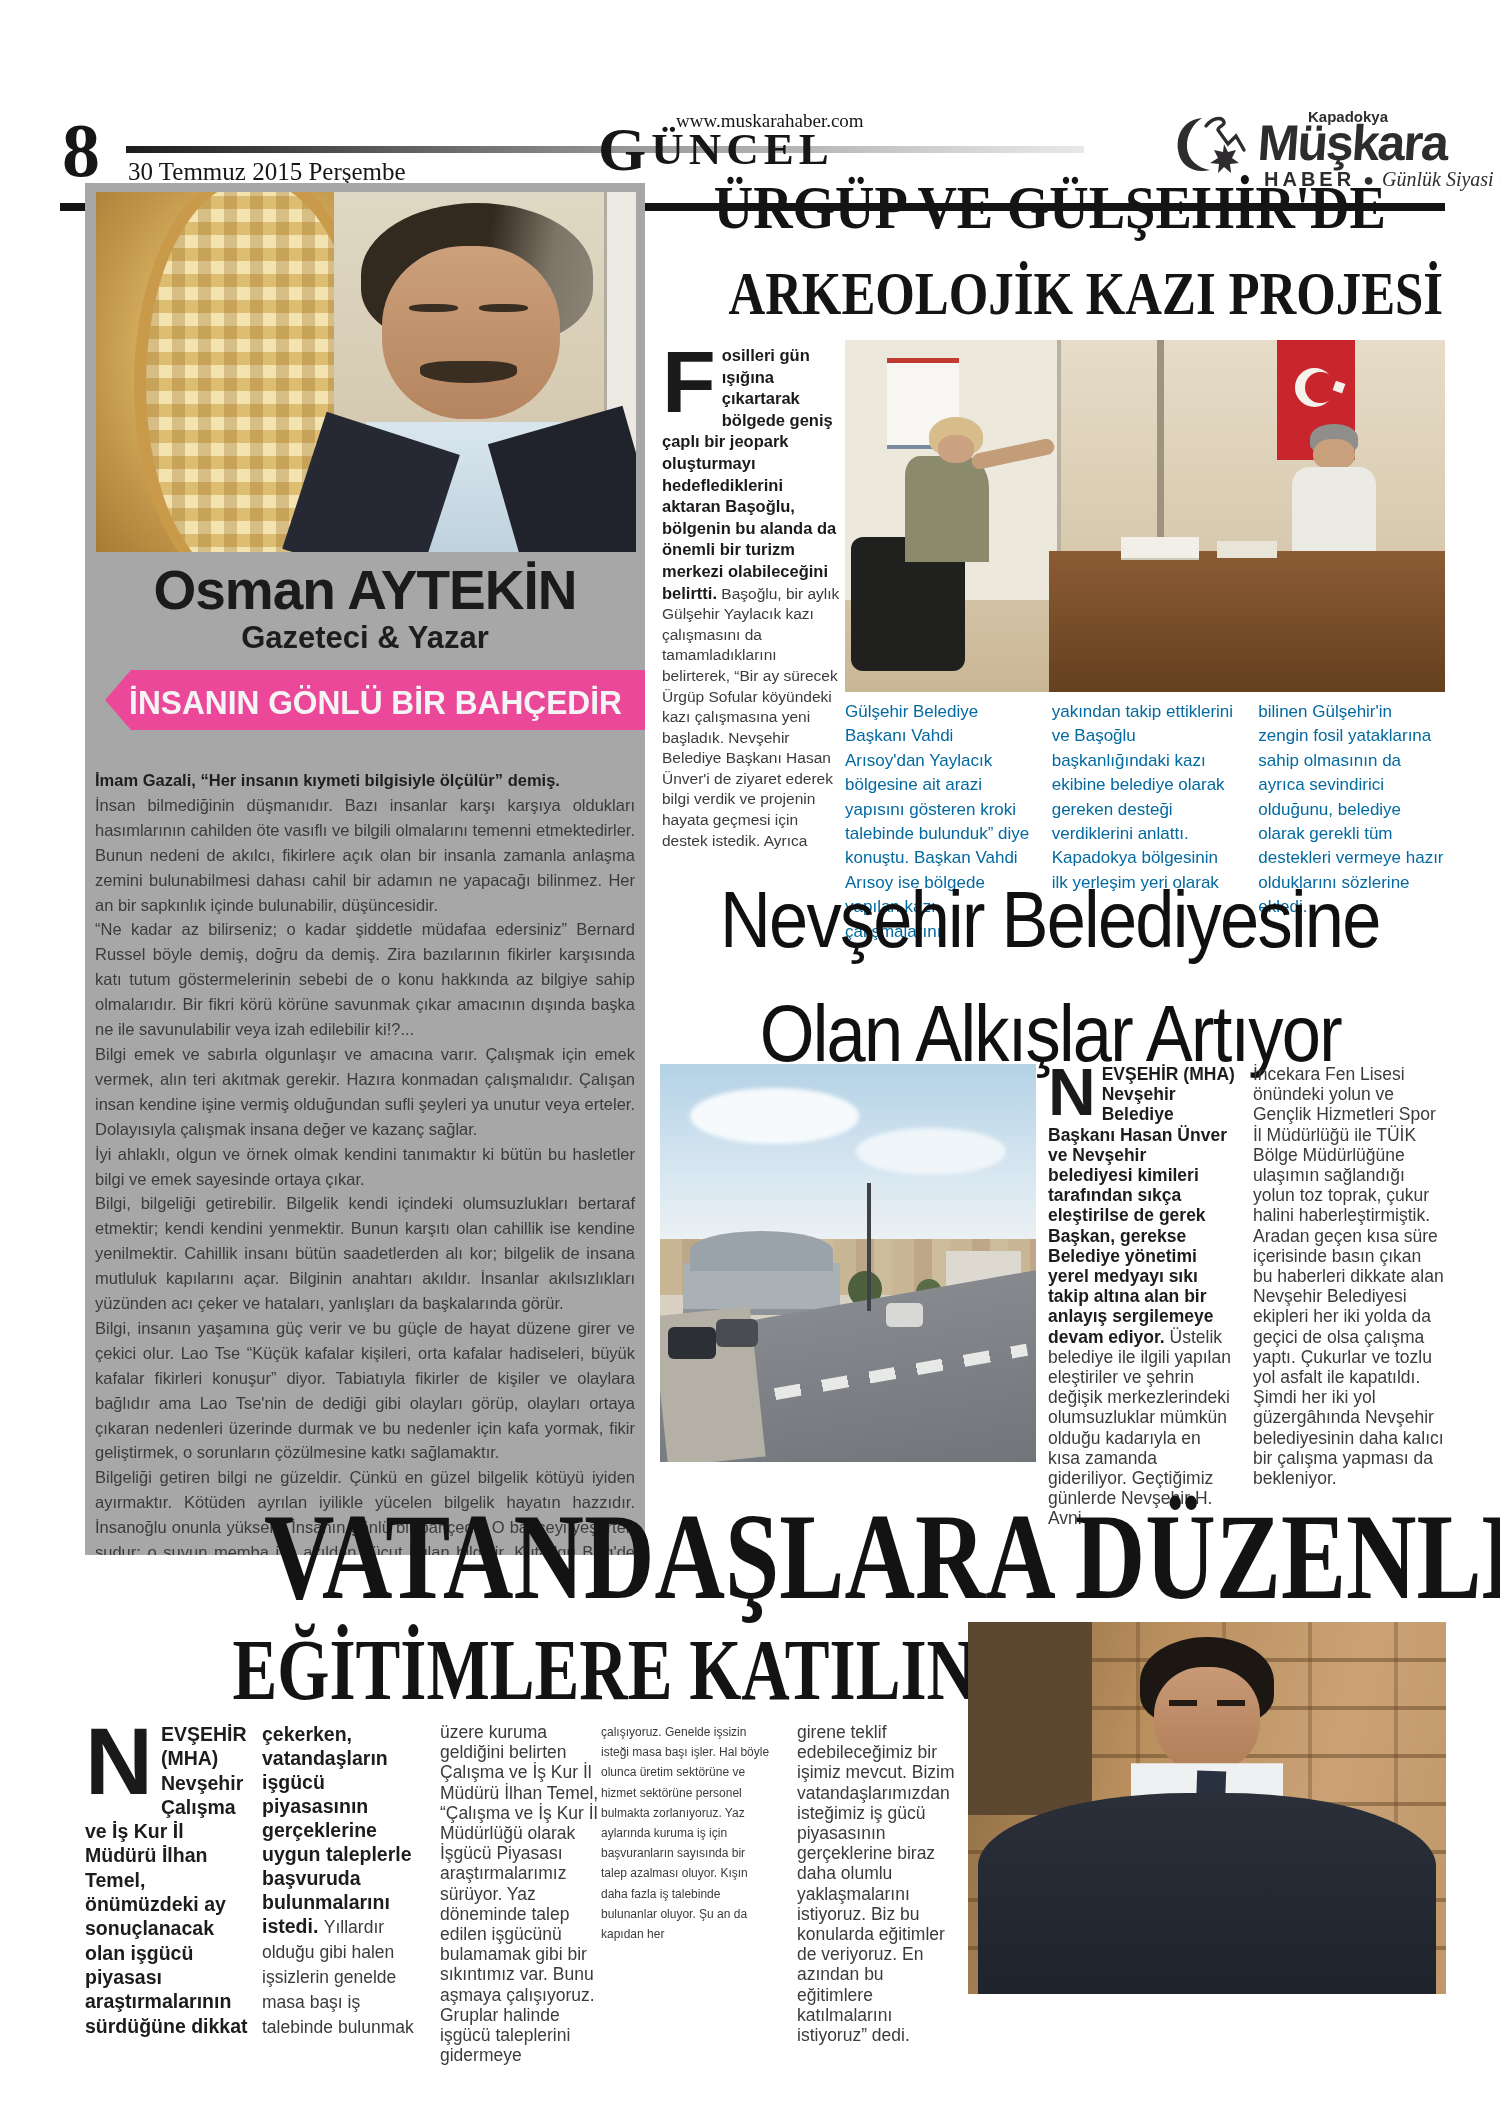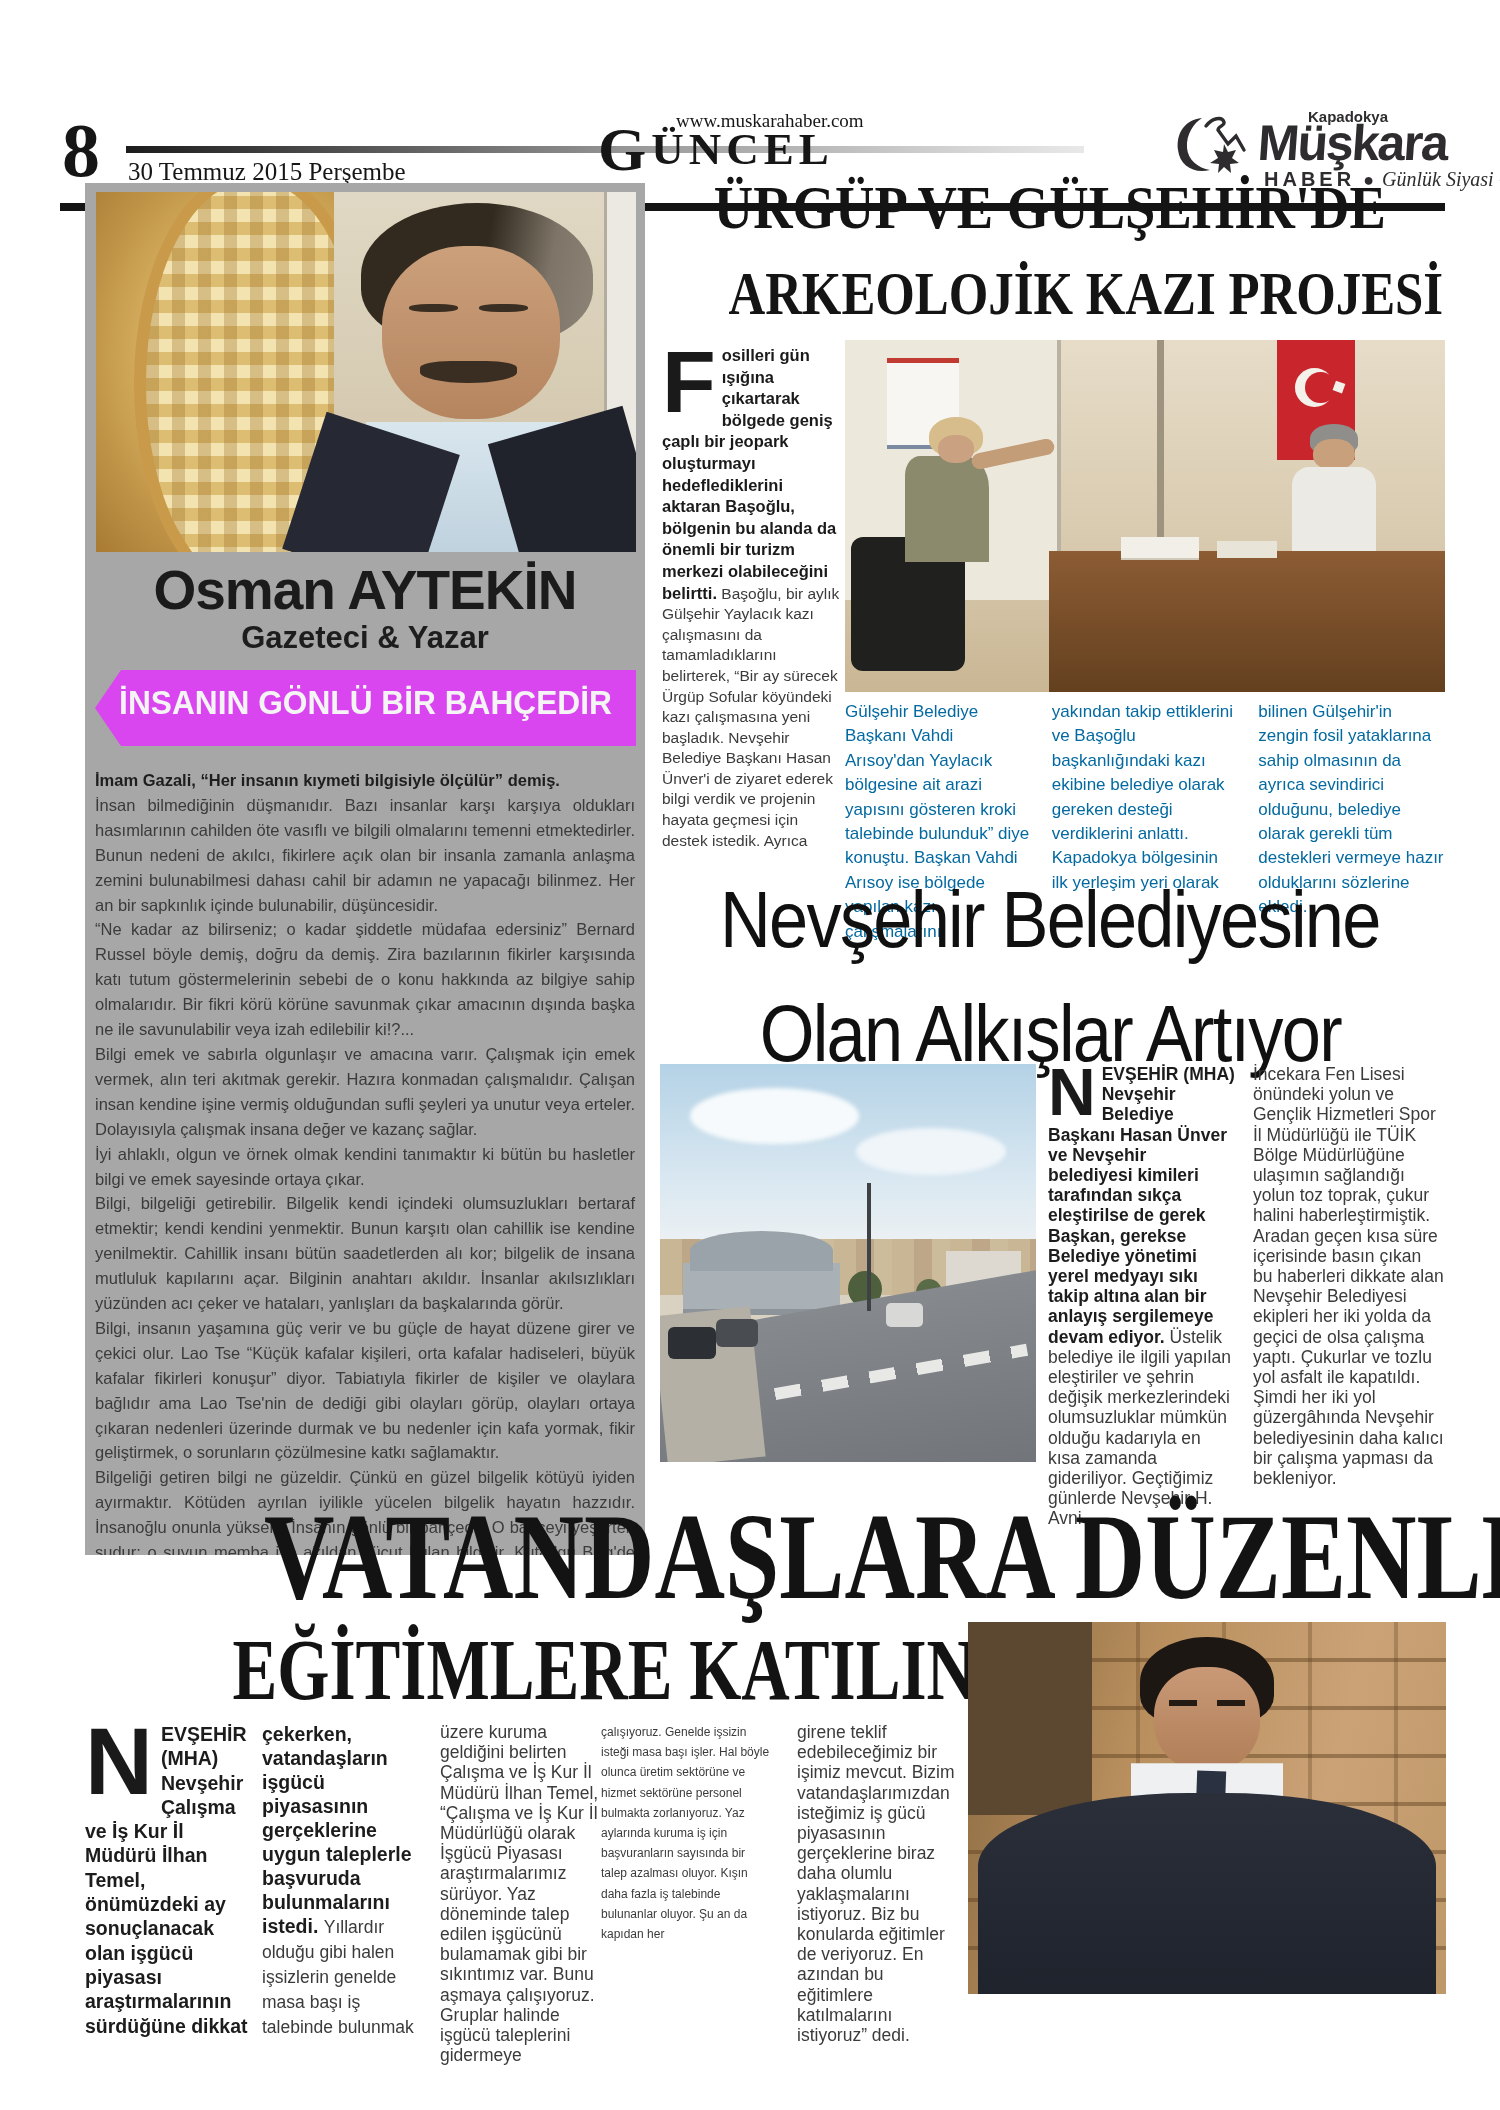--- a/index.html
+++ b/index.html
@@ -51,21 +51,21 @@
   .p-brow1{left:58%;top:31%;width:9%;height:2.4%;background:#3a2d21;border-radius:40%;}
   .p-brow2{left:71%;top:31%;width:9%;height:2.4%;background:#3a2d21;border-radius:40%;}
   .p-must{left:60%;top:47%;width:18%;height:6%;background:#3a2d21;border-radius:35% 35% 55% 55%;}
   .p-shirt{left:50%;top:64%;width:40%;height:36%;background:linear-gradient(#d9e6ee,#bfd2de);}
   .p-jack1{left:38%;top:66%;width:26%;height:40%;background:#262833;transform:rotate(18deg);}
   .p-jack2{left:76%;top:64%;width:26%;height:42%;background:#20222c;transform:rotate(-16deg);}
 
   .author-name{left:0;top:375px;width:100%;text-align:center;font-size:55px;font-weight:bold;
                color:#1b1b1b;letter-spacing:-1px;}
   .author-title{left:0;top:437px;width:100%;text-align:center;font-size:31px;font-weight:bold;color:#1d1d1d;}
-  .banner{left:10px;top:487px;width:541px;height:76px;background:#d946ef;
+  .banner{left:20px;top:487px;width:541px;height:60px;background:#ec4899;
           clip-path:polygon(0 50%,26px 0,100% 0,100% 100%,26px 100%);}
   .banner span{display:block;text-align:center;line-height:66px;color:#f4f4f4;font-size:33px;
                font-weight:bold;letter-spacing:0;transform:scaleX(.96);}
   .left-article{left:10px;top:585px;width:540px;font-size:16.5px;line-height:24.9px;
                 text-align:justify;color:#3b3b3b;}
   .left-article .lead{font-weight:bold;color:#1e1e1e;}
 
   
   .urgup-headline{left:650px;top:172px;width:800px;text-align:center;
                   font-family:"Liberation Serif",serif;font-weight:bold;color:#141414;line-height:70px;}

